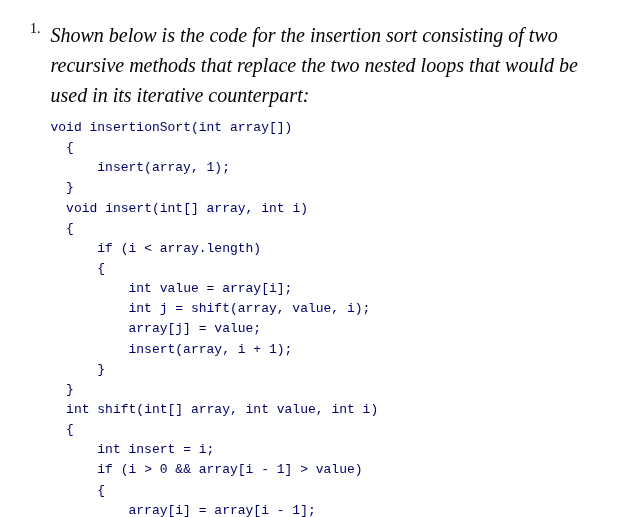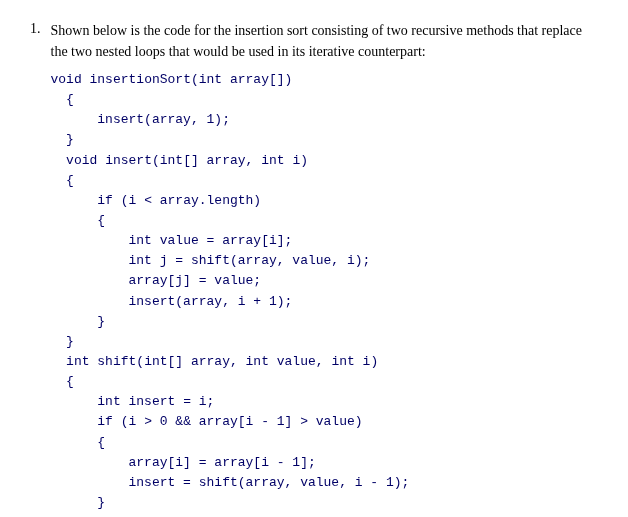--- a/index.html
+++ b/index.html
@@ -24,22 +24,23 @@
       margin-bottom: 16px;
     }
 
     .question-number {
       font-size: 14px;
       flex-shrink: 0;
       margin-top: 1px;
     }
 
     .question-text {
-      font-size: 14px;
+      font-size: 20px;
       line-height: 1.5;
+      font-style: italic;
     }
 
     pre {
       font-family: 'Courier New', Courier, monospace;
       font-size: 13px;
       color: #000066;
       line-height: 1.55;
       margin: 8px 0;
     }
   </style>

